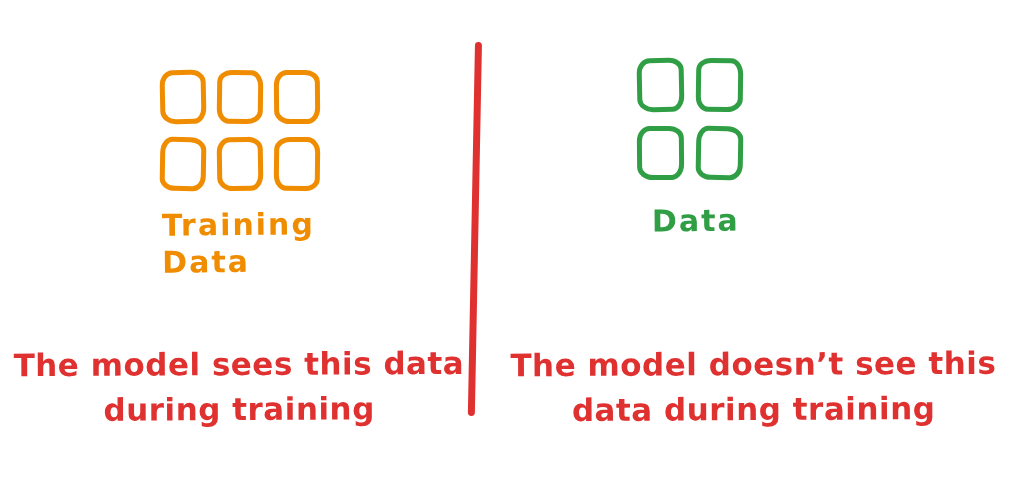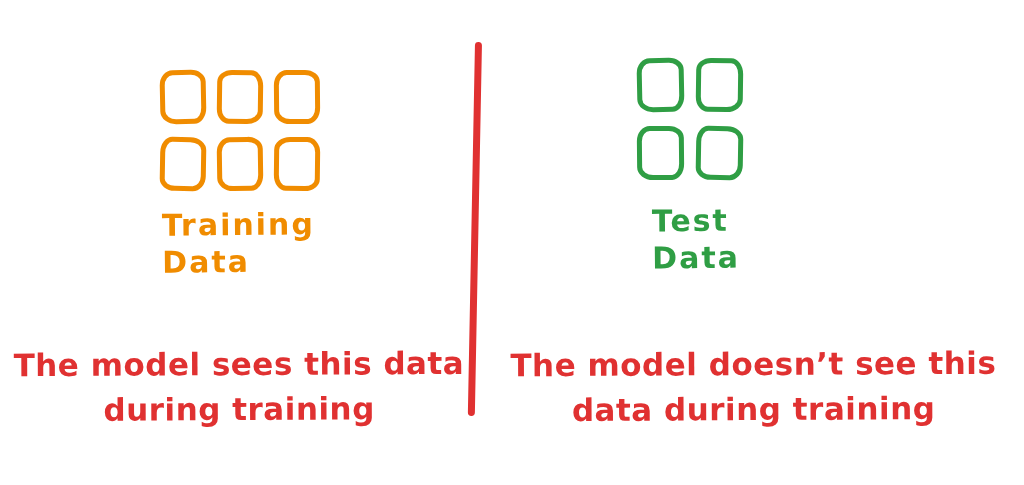--- a/index.html
+++ b/index.html
@@ -102,21 +102,20 @@
   <div class="divider"></div>
 
   <div class="grid grid-2" id="right-grid">
       <div class="square"></div>
       <div class="square"></div>
       <div class="square"></div>
       <div class="square"></div>
     </div>
 
   <div class="group-label" id="right-label">
-    <div>Test</div>
     <div>Data</div>
   </div>
 
   <div class="caption" id="right-caption">
     <div>The model doesn’t see this</div>
     <div>data during training</div>
   </div>
 
 </div>
 

